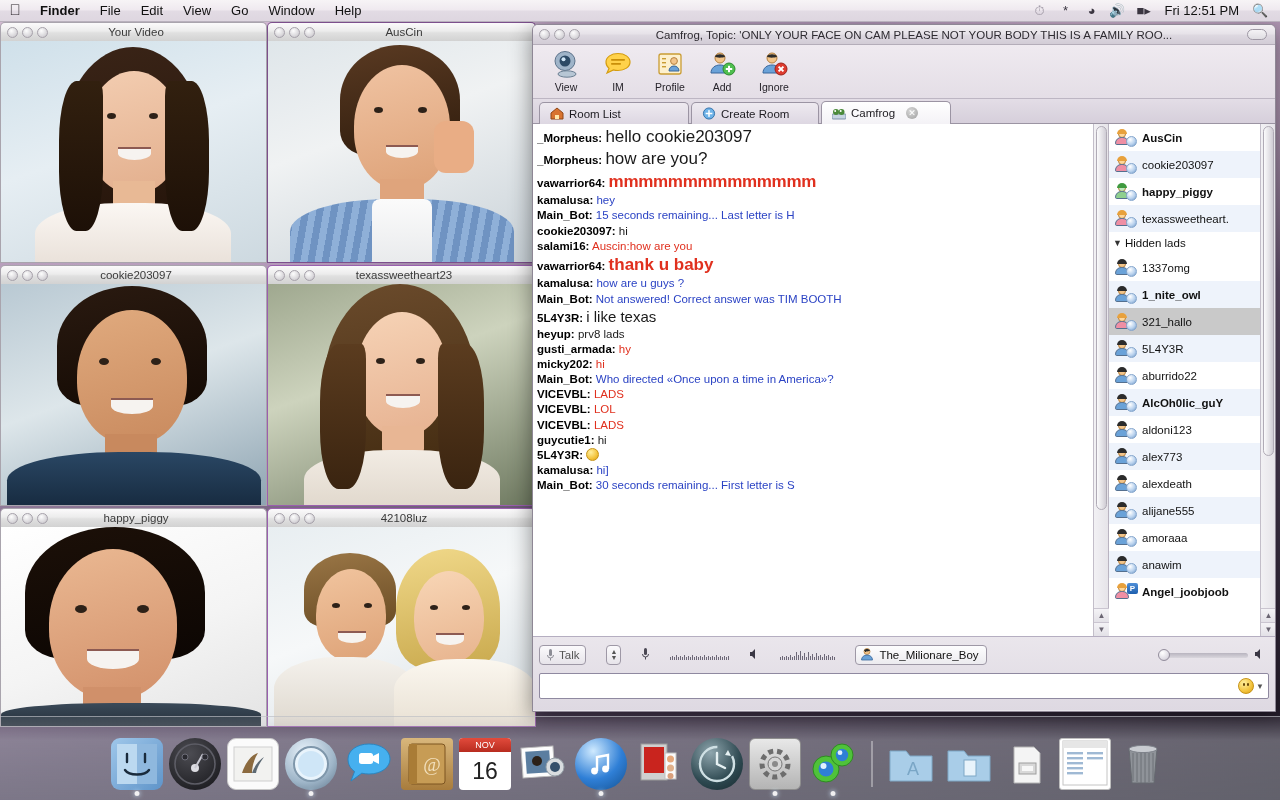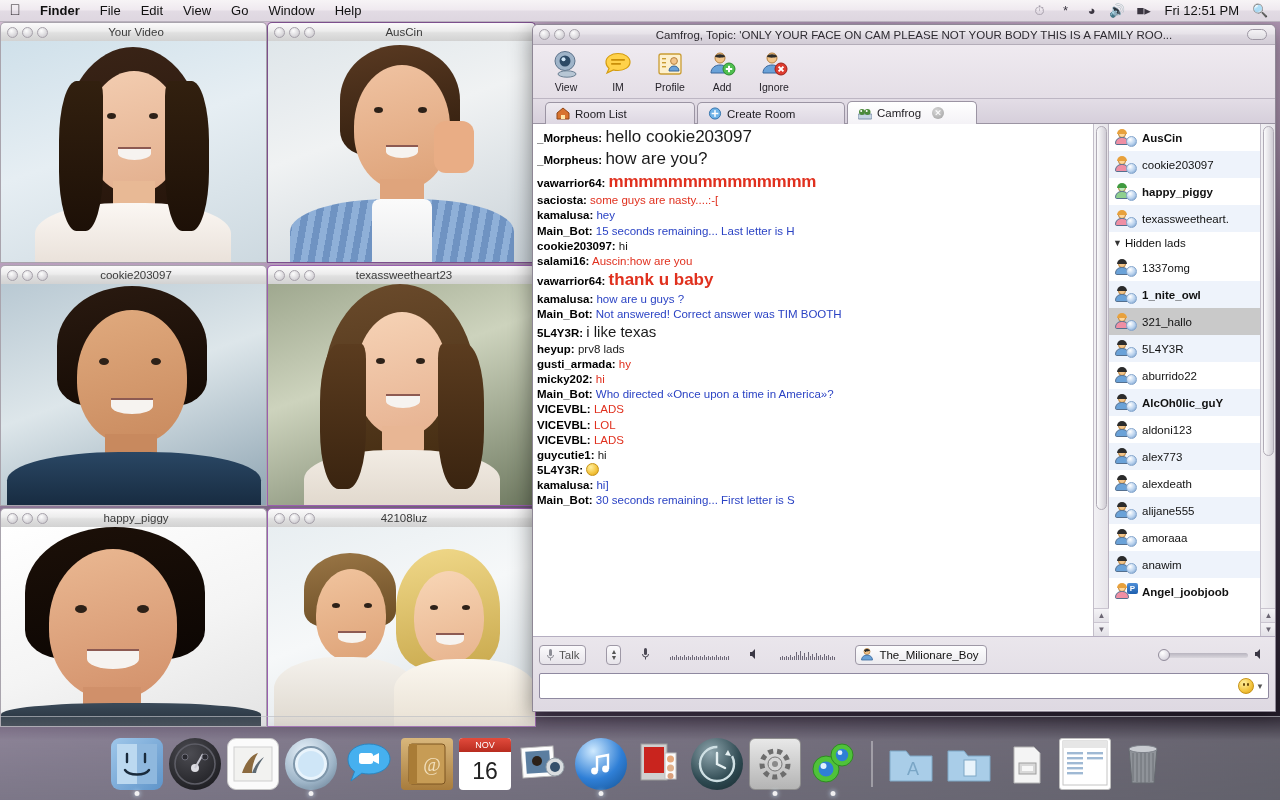--- a/index.html
+++ b/index.html
@@ -105,21 +105,21 @@
     padding: 3px 0 0 8px;
     background: linear-gradient(180deg,#efeaf0 0%,#e4dee6 100%);
     border-bottom: 1px solid #bdb6c3;
   }
   .tbtn { width: 50px; text-align:center; cursor:default; }
   .tbtn .ico { height: 32px; display:flex; align-items:center; justify-content:center; }
   .tbtn .lbl { font-size: 10.5px; color: #26232a; margin-top: 1px; }
 
   #cf-tabs {
     height: 25px; display: flex; align-items: flex-end;
-    padding-left: 12px; gap: 2px;
+    padding-left: 6px; gap: 2px;
     background: linear-gradient(180deg,#e3dde6 0%, #d6cfdb 100%);
     border-bottom: 1px solid #9b94a3;
   }
   .cf-tab {
     height: 22px; display:flex; align-items:center; gap:5px;
     padding: 0 10px; font-size: 11.5px; color:#1d1b20;
     border: 1px solid #9b94a3; border-bottom: none;
     border-radius: 5px 5px 0 0;
     background: linear-gradient(180deg,#eeeaf0,#ddd7e2);
     position: relative; top: 1px;
@@ -521,21 +521,21 @@
   <div id="cf-tabs">
     <div class="cf-tab" style="width:150px;">
       <span class="tabico">
         <svg width="14" height="13" viewBox="0 0 14 13">
             <path d="M1 6L7 1l6 5v6H1z" fill="#d8732f" stroke="#8f4616"></path>
             <rect x="5" y="8" width="4" height="4" fill="#ffe7a8"></rect>
           </svg>
       </span>
       <span>Room List</span>
     </div>
-    <div class="cf-tab" style="width:148px;text-align:center;">
+    <div class="cf-tab" style="width:128px;text-align:center;">
       <span class="tabico">
         <svg width="14" height="13" viewBox="0 0 14 14">
             <circle cx="7" cy="7" r="6" fill="#6fb3e8" stroke="#2e6ea8"></circle>
             <rect x="6.2" y="3.4" width="1.6" height="7.2" fill="#fff"></rect>
             <rect x="3.4" y="6.2" width="7.2" height="1.6" fill="#fff"></rect>
           </svg>
       </span>
       <span>Create Room</span>
     </div>
     <div class="cf-tab active" style="width:130px;">
@@ -553,21 +553,20 @@
     </div>
   </div>
 
   <div id="cf-body">
 
     <div id="chatwrap">
       <div id="chatlog">
           <div class="msg"><span class="nick" style="font-size: 11.5px;">_Morpheus:</span> <span class="txt-black big1">hello cookie203097</span></div>
           <div class="msg"><span class="nick" style="font-size: 11.5px;">_Morpheus:</span> <span class="txt-black big1">how are you?</span></div>
           <div class="msg"><span class="nick">vawarrior64:</span> <span class="txt-red huge-red">mmmmmmmmmmmmmm</span></div>
-          <div class="msg"><span class="nick">saciosta:</span> <span class="txt-red">some guys are nasty....:-[</span></div>
           <div class="msg"><span class="nick">kamalusa:</span> <span class="txt-blue">hey</span></div>
           <div class="msg"><span class="nick">Main_Bot:</span> <span class="txt-blue">15 seconds remaining... Last letter is H</span></div>
           <div class="msg"><span class="nick">cookie203097:</span> <span class="txt-black">hi</span></div>
           <div class="msg"><span class="nick">salami16:</span> <span class="txt-red">Auscin:how are you</span></div>
           <div class="msg"><span class="nick">vawarrior64:</span> <span class="txt-red big2">thank u baby</span></div>
           <div class="msg"><span class="nick">kamalusa:</span> <span class="txt-blue">how are u guys ?</span></div>
           <div class="msg"><span class="nick">Main_Bot:</span> <span class="txt-blue">Not answered! Correct answer was TIM BOOTH</span></div>
           <div class="msg"><span class="nick" style="font-size: 11.5px;">5L4Y3R:</span> <span class="txt-black big3">i like texas</span></div>
           <div class="msg"><span class="nick">heyup:</span> <span class="txt-black">prv8 lads</span></div>
           <div class="msg"><span class="nick">gusti_armada:</span> <span class="txt-red">hy</span></div>

